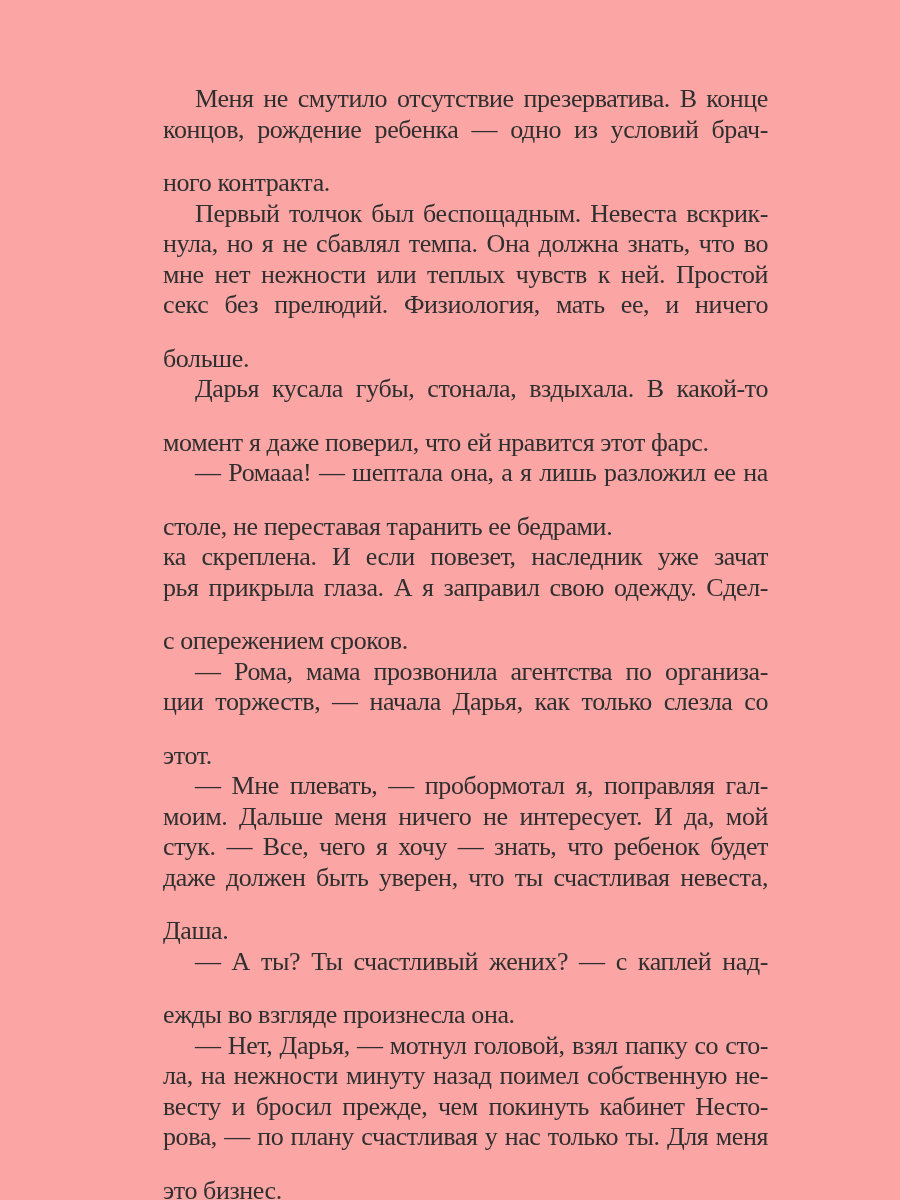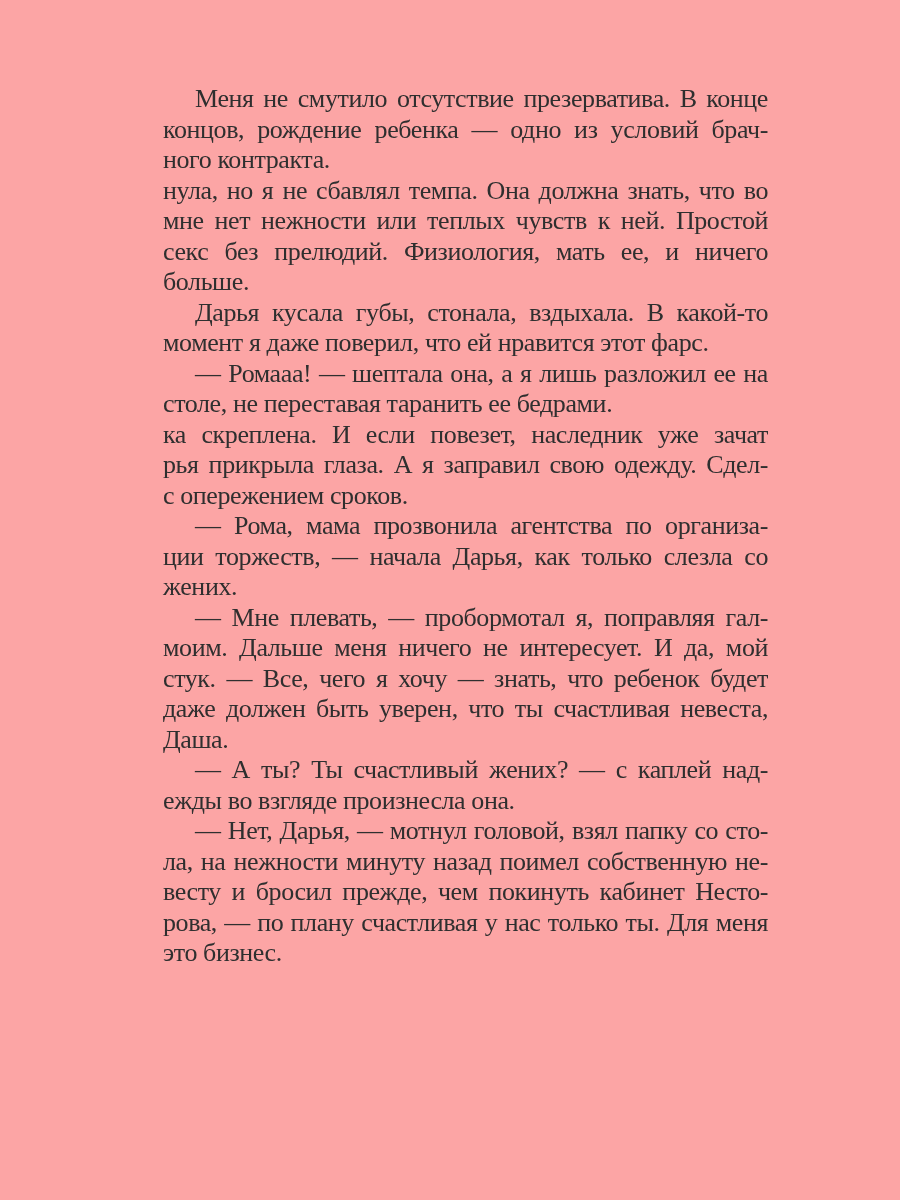--- a/index.html
+++ b/index.html
@@ -44,33 +44,35 @@
     white-space: nowrap;
     height: 30.5px;
     overflow: visible;
   }
   .text-line.par-start {
     text-indent: 32px;
   }
   .text-line.par-end {
     text-align-last: left;
     white-space: normal;
+    margin-top: 23px;
   }
 </style>
 </head>
 <body style="background: rgb(255, 255, 255);">
 
 <div class="book-page">
   <div class="text-block" style="color: rgb(47, 47, 47);">
       <div class="paragraph">
         <div class="text-line par-start">Меня не смутило отсутствие презерватива. В конце</div>
         <div class="text-line">концов, рождение ребенка — одно из условий брач-</div>
         <div class="text-line par-end">ного контракта.</div>
       </div>
       <div class="paragraph">
+        <div class="text-line par-start">Первый толчок был беспощадным. Невеста вскрик-</div>
         <div class="text-line">нула, но я не сбавлял темпа. Она должна знать, что во</div>
         <div class="text-line">мне нет нежности или теплых чувств к ней. Простой</div>
         <div class="text-line">секс без прелюдий. Физиология, мать ее, и ничего</div>
         <div class="text-line par-end">больше.</div>
       </div>
       <div class="paragraph">
         <div class="text-line par-start">Дарья кусала губы, стонала, вздыхала. В какой-то</div>
         <div class="text-line par-end">момент я даже поверил, что ей нравится этот фарс.</div>
       </div>
       <div class="paragraph">
@@ -78,21 +80,21 @@
         <div class="text-line par-end">столе, не переставая таранить ее бедрами.</div>
       </div>
       <div class="paragraph">
         <div class="text-line">ка скреплена. И если повезет, наследник уже зачат</div>
         <div class="text-line">рья прикрыла глаза. А я заправил свою одежду. Сдел-</div>
         <div class="text-line par-end">с опережением сроков.</div>
       </div>
       <div class="paragraph">
         <div class="text-line par-start">— Рома, мама прозвонила агентства по организа-</div>
         <div class="text-line">ции торжеств, — начала Дарья, как только слезла со</div>
-        <div class="text-line par-end">жених.</div>
+        <div class="text-line par-end">этот.</div>
       </div>
       <div class="paragraph">
         <div class="text-line par-start">— Мне плевать, — пробормотал я, поправляя гал-</div>
         <div class="text-line">моим. Дальше меня ничего не интересует. И да, мой</div>
         <div class="text-line">стук. — Все, чего я хочу — знать, что ребенок будет</div>
         <div class="text-line">даже должен быть уверен, что ты счастливая невеста,</div>
         <div class="text-line par-end">Даша.</div>
       </div>
       <div class="paragraph">
         <div class="text-line par-start">— А ты? Ты счастливый жених? — с каплей над-</div>

